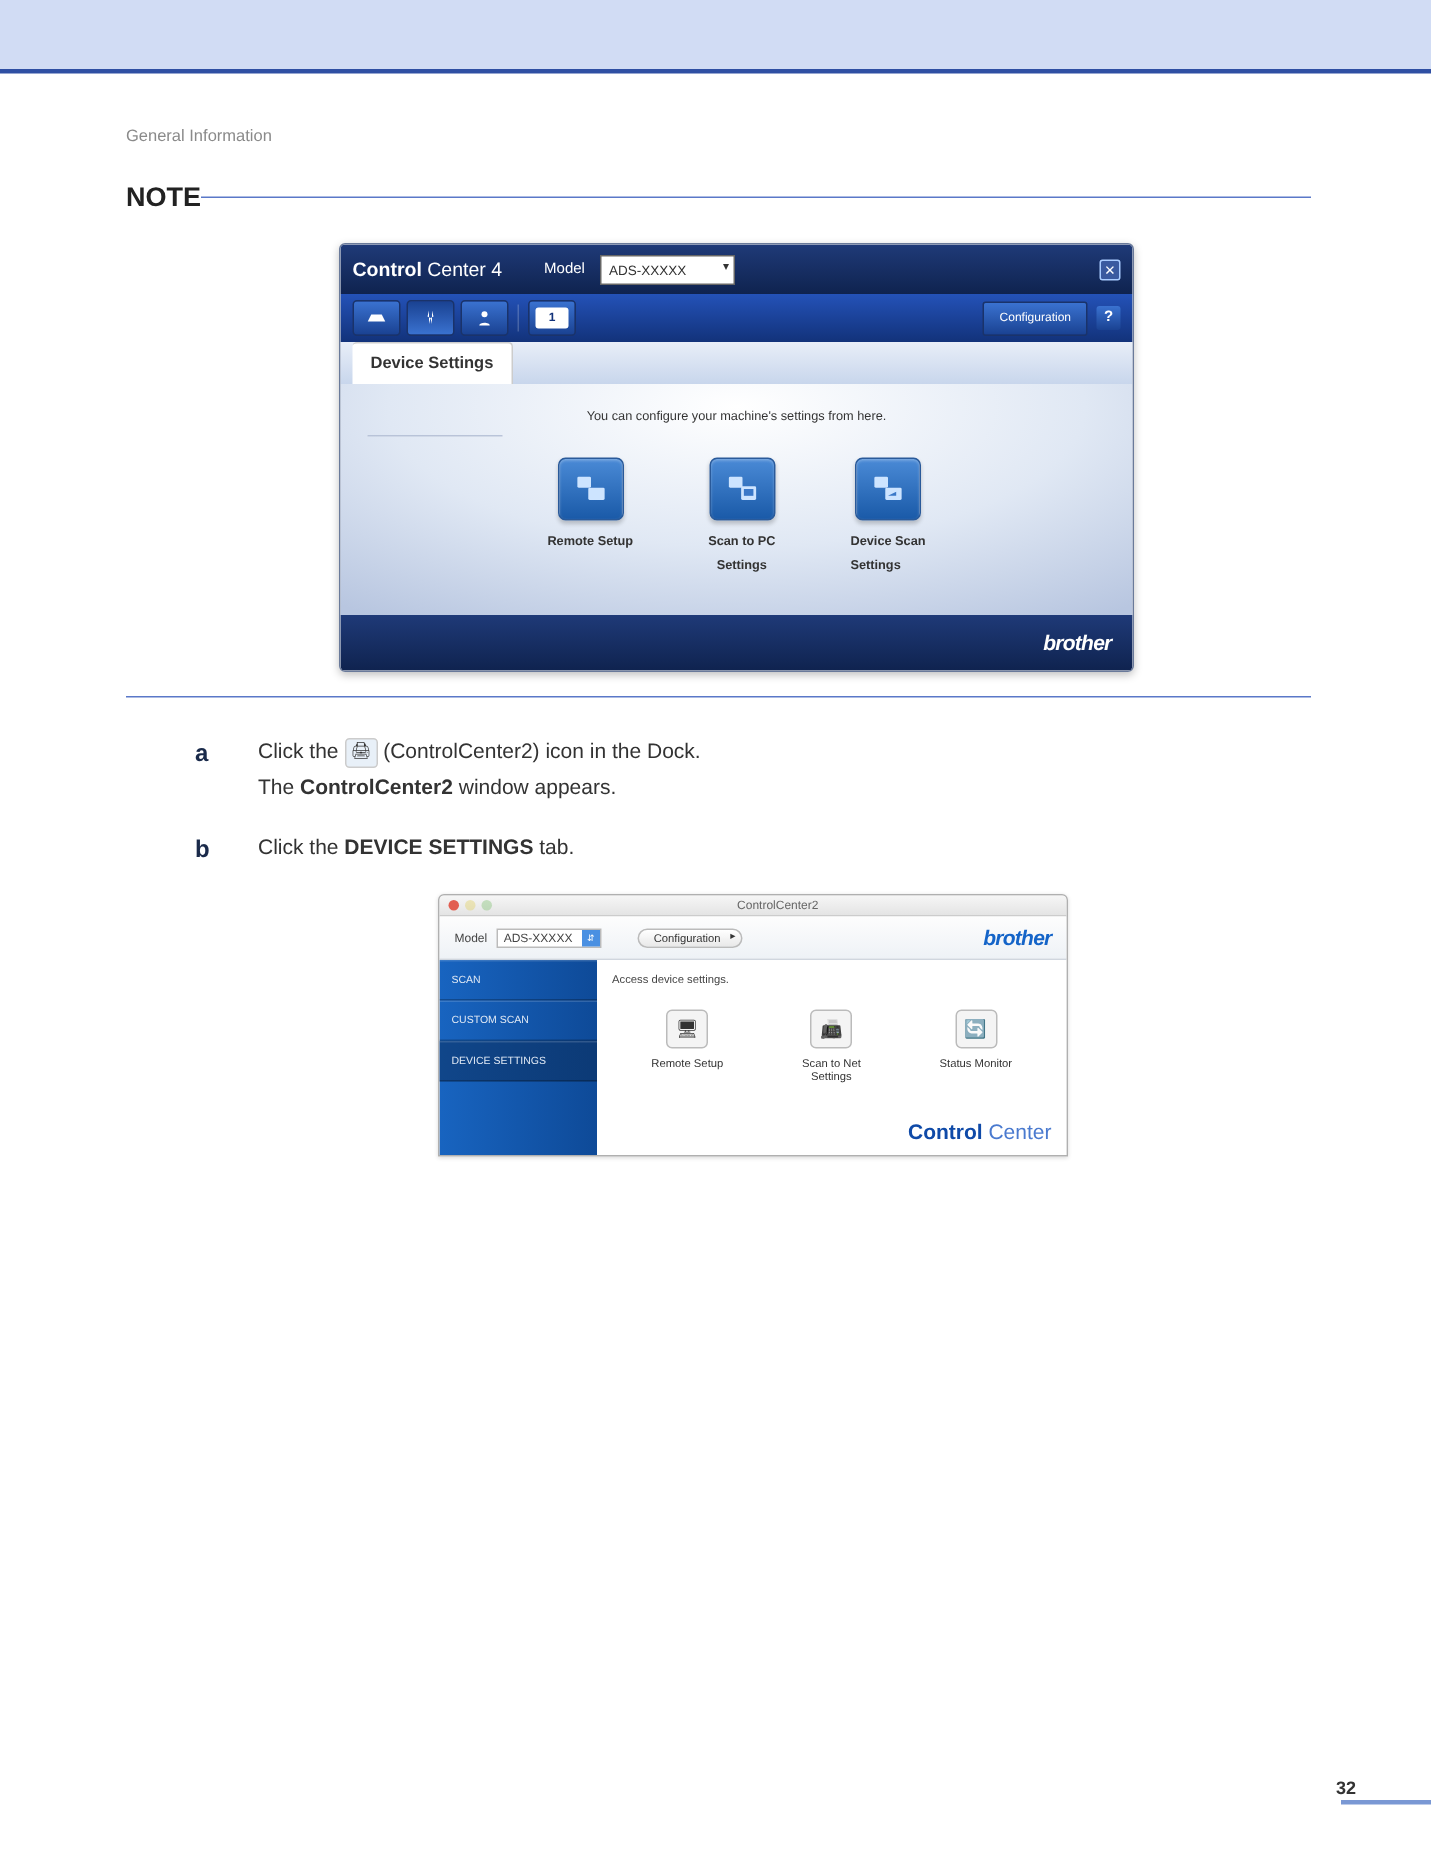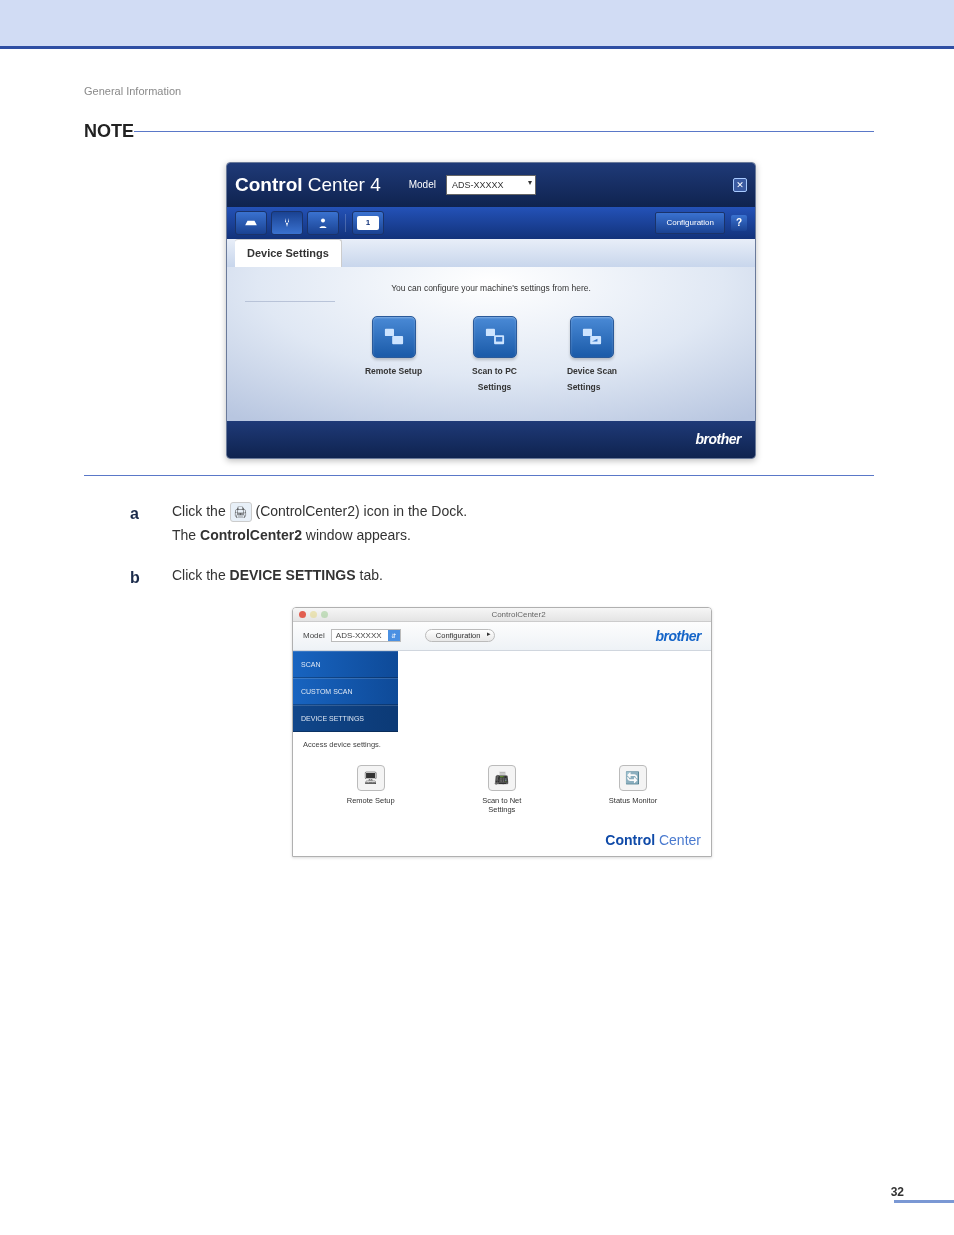--- a/index.html
+++ b/index.html
@@ -78,21 +78,21 @@
   }
   .cc4-titlebar {
     background: linear-gradient(#1f3a78, #0f234f);
     color: #fff;
     display: flex;
     align-items: center;
     padding: 5px 8px;
     gap: 10px;
     font-size: 10px;
   }
-  .cc4-title { font-size: 19px; }
+  .cc4-title { font-size: 13px; }
   .cc4-title .bold { font-weight: bold; }
   .cc4-model-label { margin-left: 18px; }
   .cc4-model-select {
     background: #fff;
     color: #333;
     font-size: 9px;
     padding: 1px 16px 1px 5px;
     border: 1px solid #666;
     position: relative;
     min-width: 90px;
@@ -241,21 +241,21 @@
   .cc2-config-pill {
     background: linear-gradient(#fff,#e8e8e8);
     border:1px solid #bbb; border-radius:8px;
     font-size:7.5px; padding:1px 14px 1px 10px;
     margin-left: 18px; position:relative;
   }
   .cc2-config-pill::after{content:"▸";position:absolute;right:4px;top:0;font-size:7px;}
   .brother-blue {
     margin-left:auto; font-weight:bold; font-style: italic; color:#1464c8; font-size:14px; letter-spacing:-0.5px;
   }
-  .cc2-main { display:flex; min-height: 130px; flex-direction: column;}
+  .cc2-main { display:flex; min-height: 130px;}
   .cc2-side {
     width: 105px;
     background: linear-gradient(to right, #1864c0, #0e4a98);
     display:flex; flex-direction:column;
   }
   .cc2-side-item {
     color:#dfe8f4; font-size:7px; padding: 9px 8px;
     border-top: 1px solid rgba(255,255,255,0.15);
     border-bottom: 1px solid rgba(0,0,0,0.25);
   }

